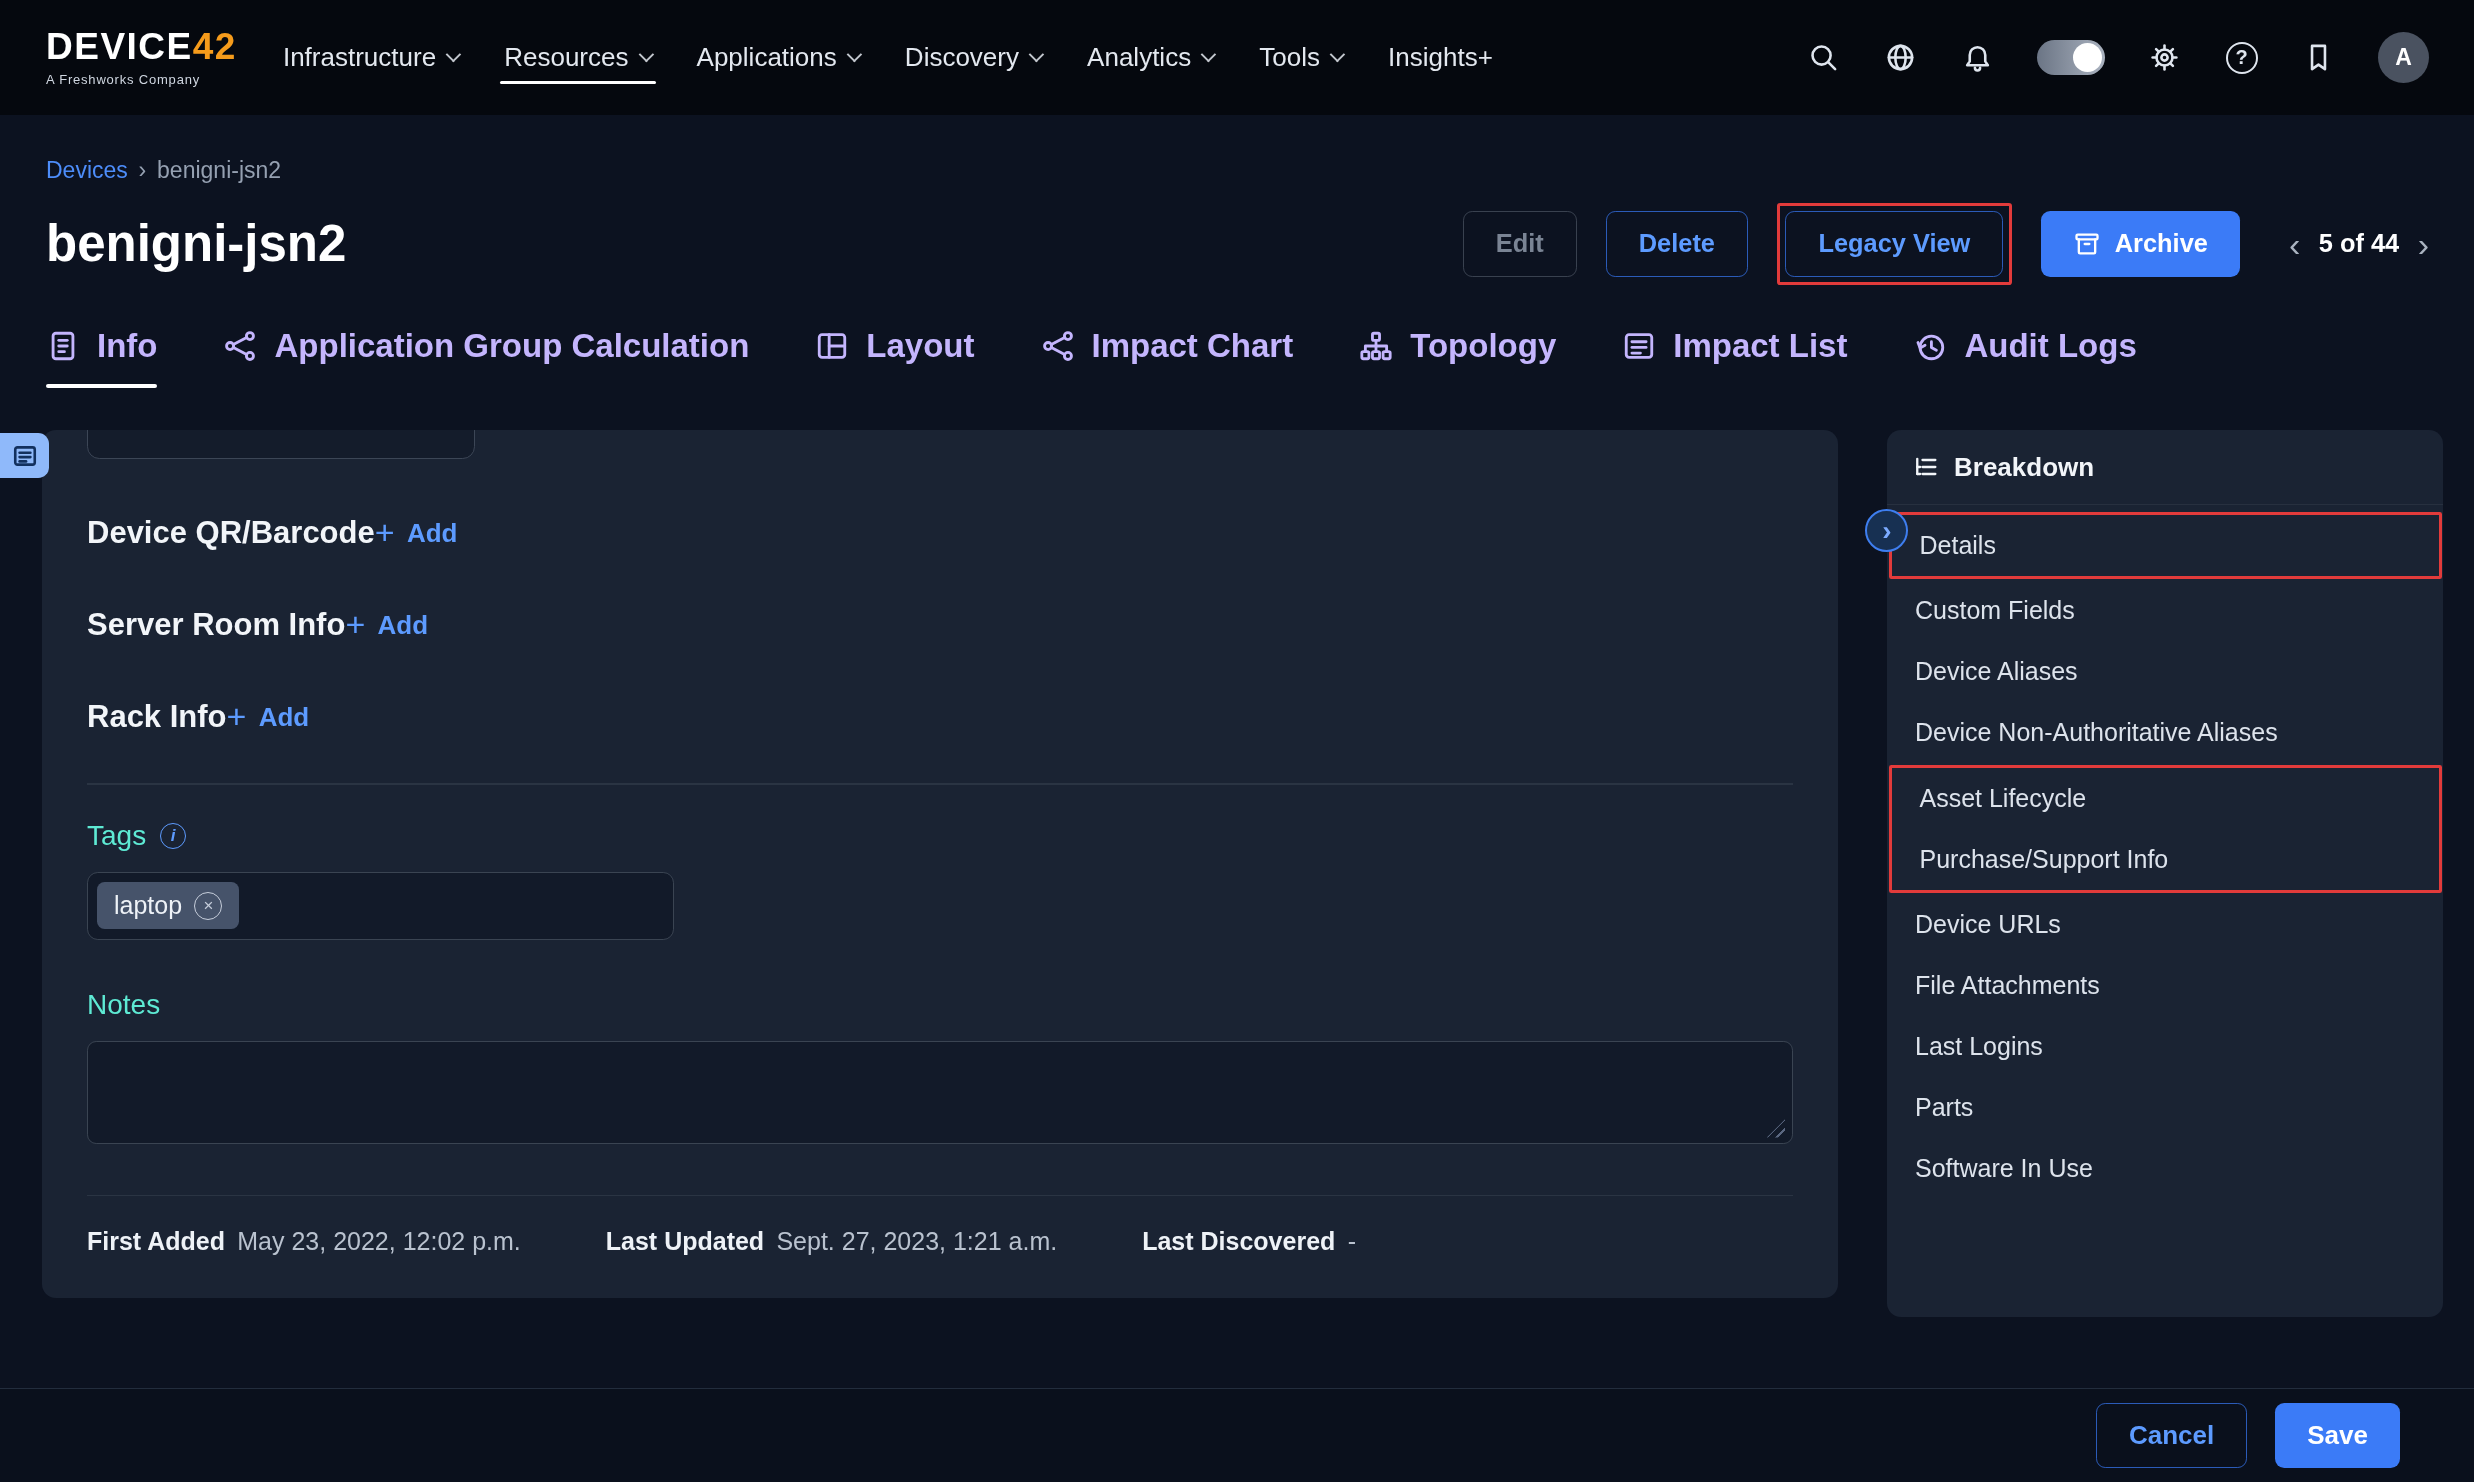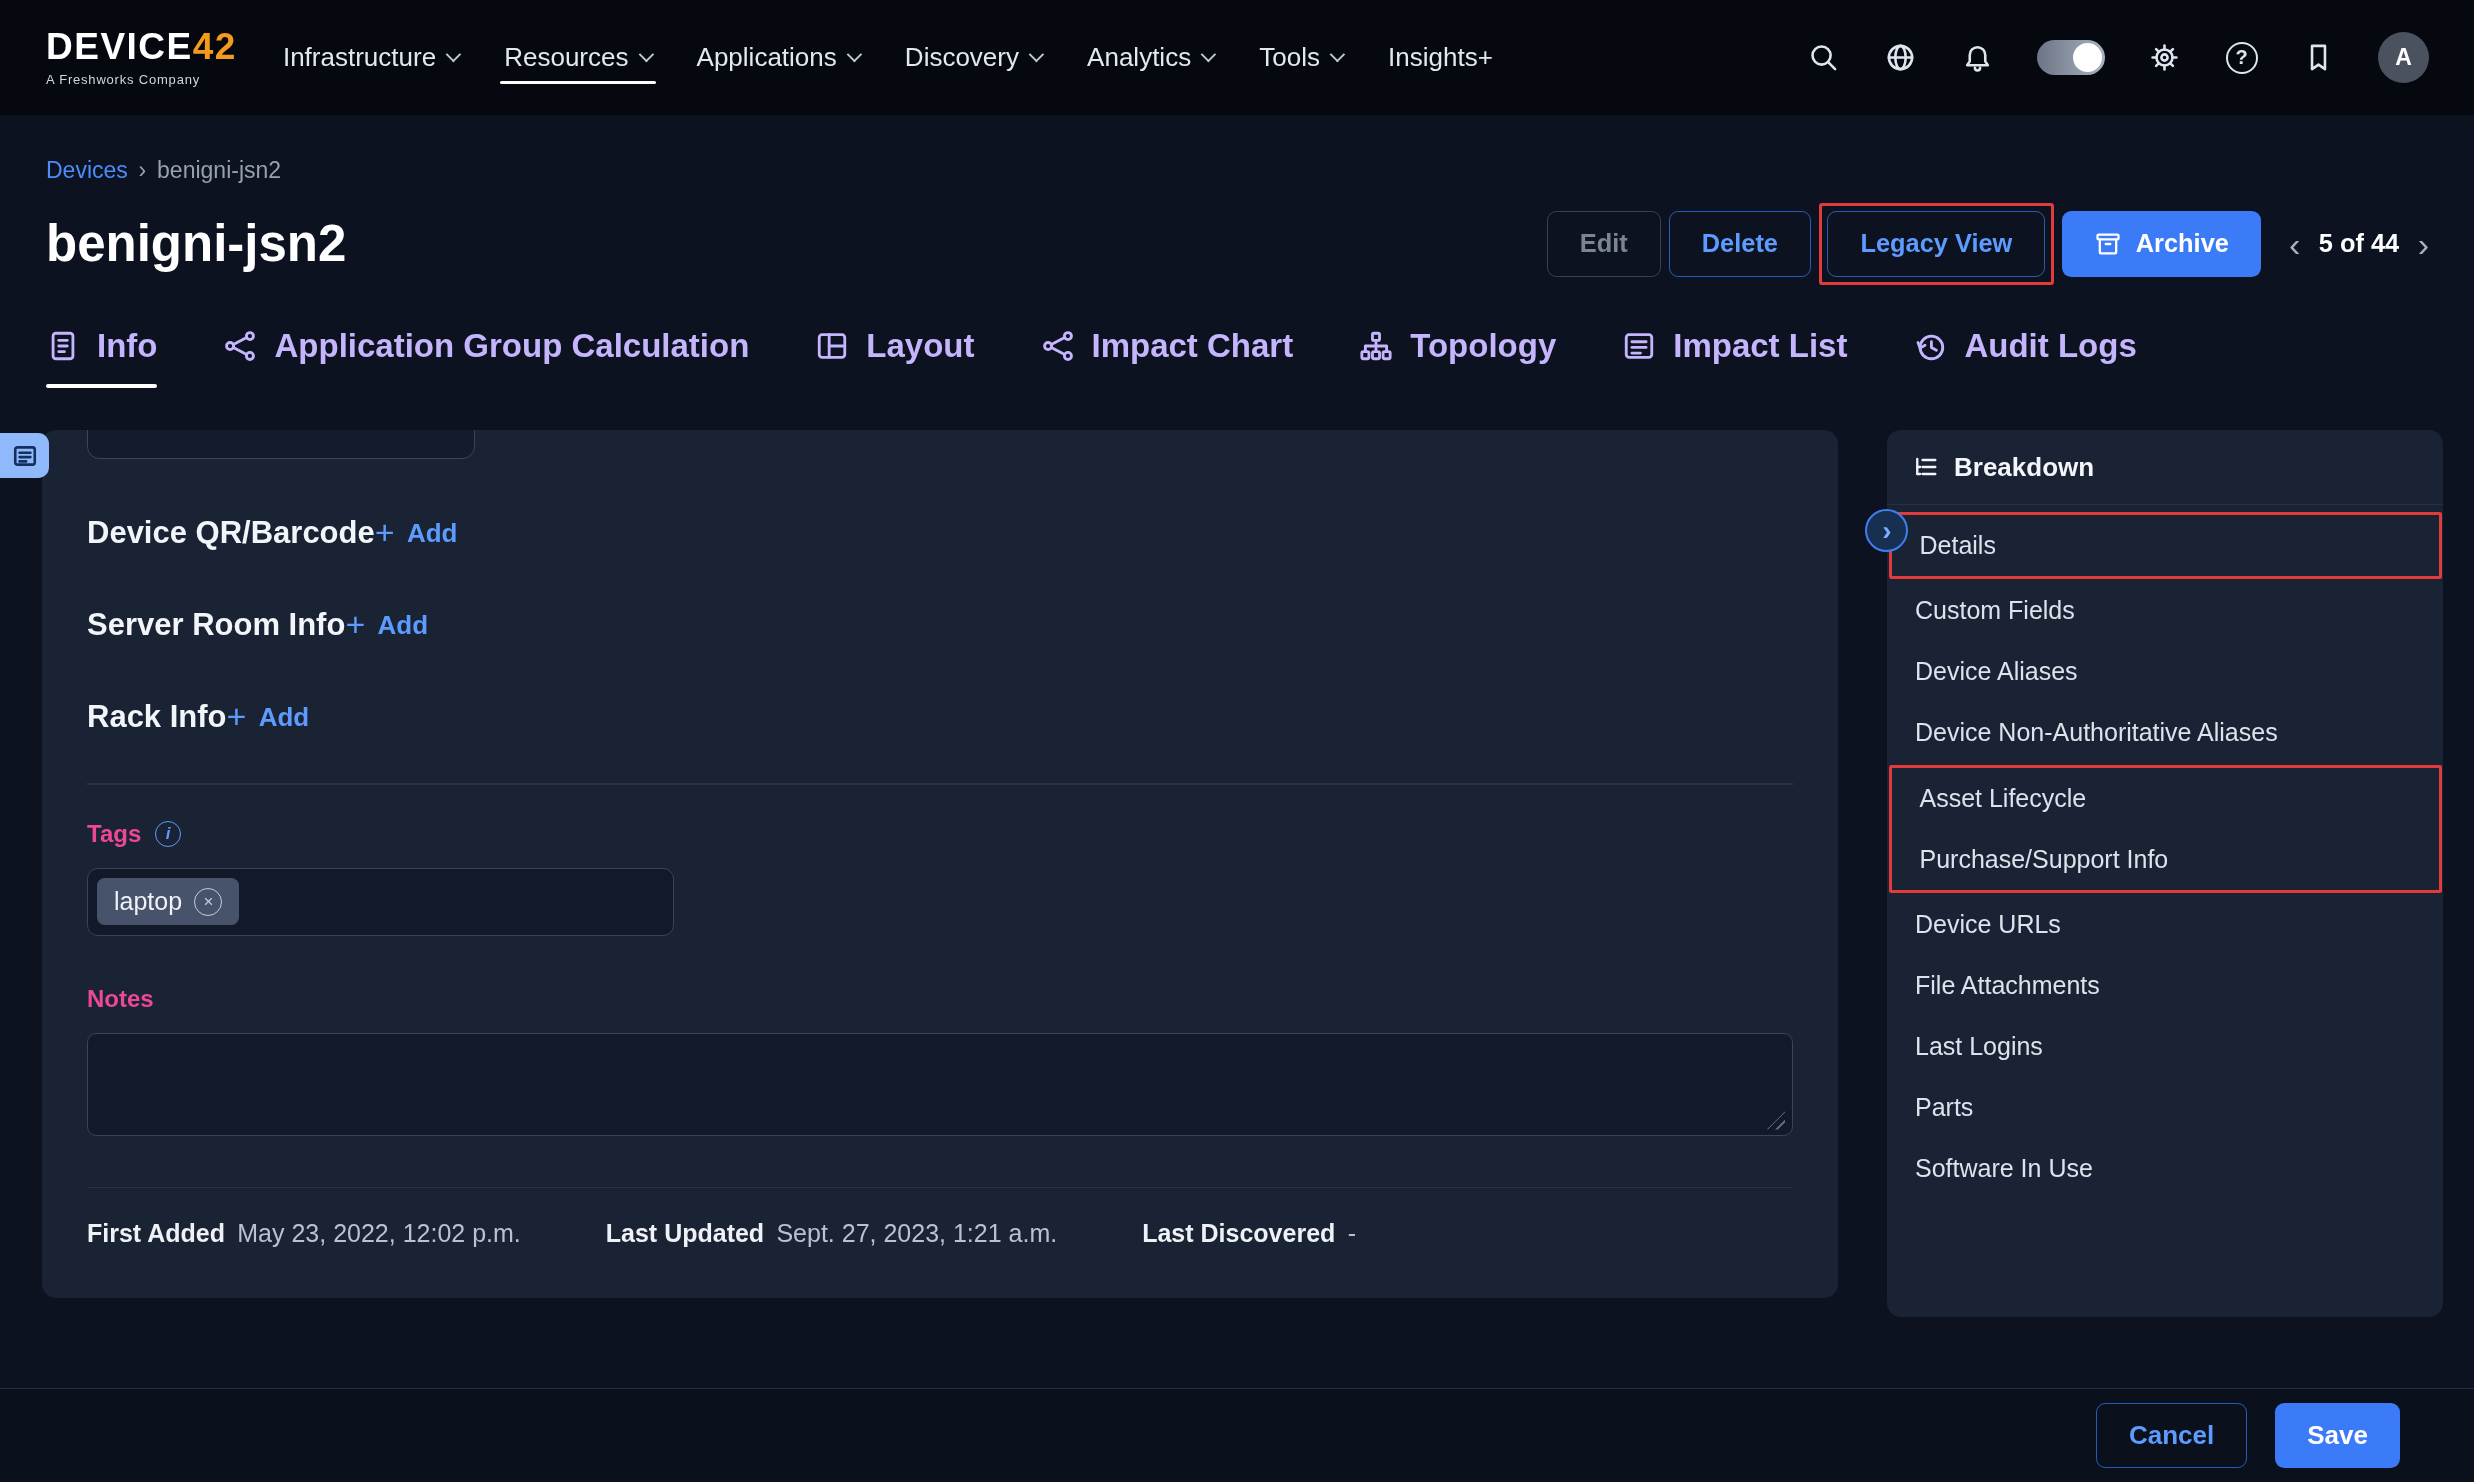--- a/index.html
+++ b/index.html
@@ -24,21 +24,21 @@
   .toggle .knob{position:absolute;right:3.1px;top:3.1px;width:29px;height:29px;border-radius:50%;background:#fff}
   .help-circle{width:32px;height:32px;border-radius:50%;border:2.3px solid #dfe5ee;display:flex;align-items:center;justify-content:center;font-size:20px;font-weight:700}
   .avatar{width:51px;height:51px;border-radius:50%;background:#4a5260;display:flex;align-items:center;justify-content:center;font-size:23px;font-weight:700;color:#fff;cursor:pointer}
 
   
   .page-head{padding:42px 46px 0}
   .breadcrumb{font-size:23px;color:#95a0b1;display:flex;gap:10.8px;align-items:center}
   .breadcrumb .link{color:#4d8dfa;cursor:pointer}
   .title-row{display:flex;align-items:center;margin-top:18.5px}
   h1{font-size:51px;font-weight:700;color:#fff;line-height:1.1}
-  .actions{margin-left:auto;display:flex;align-items:center;gap:8px}
+  .actions{margin-left:auto;display:flex;align-items:center;gap:29px}
   .btn{height:66px;padding:0 32px;border-radius:9.2px;font-size:25.4px;font-weight:600;display:inline-flex;align-items:center;gap:14px;background:transparent;border:1.5px solid transparent;cursor:pointer;font-family:inherit}
   .btn-disabled{border-color:#39414f;color:#7a8494}
   .btn-outline{border-color:#2b5bb8;color:#5d9bff}
   .btn-fill{background:#3b7bf7;color:#fff;border:none}
   .btn-fill svg{width:28px;height:28px}
   .annot-btn{border:3.8px solid #e23b3b;border-radius:3.1px;padding:5.4px;display:inline-flex}
   .pager{display:flex;align-items:center;gap:18.5px;margin-left:20px;font-size:25.4px;font-weight:700;color:#fff}
   .pager .pchev{font-size:34px;font-weight:400;color:#aab3c0;cursor:pointer;line-height:1}
 
   
@@ -54,21 +54,21 @@
 
   .main-panel{width:1796px;height:868px;background:#1a2333;border-radius:14px;padding:0 45px;overflow:hidden}
   .partial-input{width:388px;height:55px;margin-top:-26px;border:1.5px solid #3c4656;border-radius:12.3px;background:#141c2b}
   .section-row{display:flex;align-items:center;justify-content:flex-start;margin-top:56px}
   .section-row:first-of-type{margin-top:71px}
   .section-title{font-size:31px;font-weight:700;color:#f2f5f9}
   .add-link{display:flex;align-items:center;gap:12.3px;color:#5d9bff;font-size:26px;font-weight:600;cursor:pointer}
   .add-link .plus{font-size:34px;font-weight:400;line-height:1;margin-top:-3.1px}
   .divider{height:1.5px;background:#2a3443;margin-top:48px}
   .tags-label-row{display:flex;align-items:center;gap:14px;margin-top:35px}
-  .field-label{font-size:24px;font-weight:700;color:#ec4899}
+  .field-label{font-size:28px;font-weight:400;color:#5eead4}
   .info-circle{width:26px;height:26px;border-radius:50%;border:1.5px solid #5d9bff;color:#5d9bff;font-size:17px;font-style:italic;font-weight:700;display:flex;align-items:center;justify-content:center;cursor:pointer}
   .tag-input{margin-top:20px;width:587px;height:68px;border:1.5px solid #3a4452;border-radius:10.8px;background:#121a29;display:flex;align-items:center;padding:0 9px;cursor:text}
   .chip{display:inline-flex;align-items:center;gap:12.3px;background:#46536a;color:#eef2f7;font-size:25px;border-radius:7.7px;padding:9.2px 17px}
   .chip-close{width:28px;height:28px;border-radius:50%;border:1.5px solid #c6cedb;color:#c6cedb;font-size:17px;display:flex;align-items:center;justify-content:center;cursor:pointer}
   .notes-label{margin-top:49px}
   .ta-wrap{position:relative;margin-top:20px}
   textarea.notes{width:100%;height:103px;background:#121a29;border:1.5px solid #3a4452;border-radius:9.2px;resize:none;outline:none;color:#e8ecf2;font-size:25px;padding:14px 18.5px;font-family:inherit}
   .corner{position:absolute;right:7.7px;bottom:9.2px;width:18.5px;height:18.5px;background:repeating-linear-gradient(135deg,transparent 0 4.6px,#5a6780 4.6px 7px);clip-path:polygon(100% 0,100% 100%,0 100%);pointer-events:none}
   .meta-row{display:flex;gap:85px;margin-top:31px;font-size:25px}
   .meta-item{display:flex;gap:12.3px;align-items:baseline}

